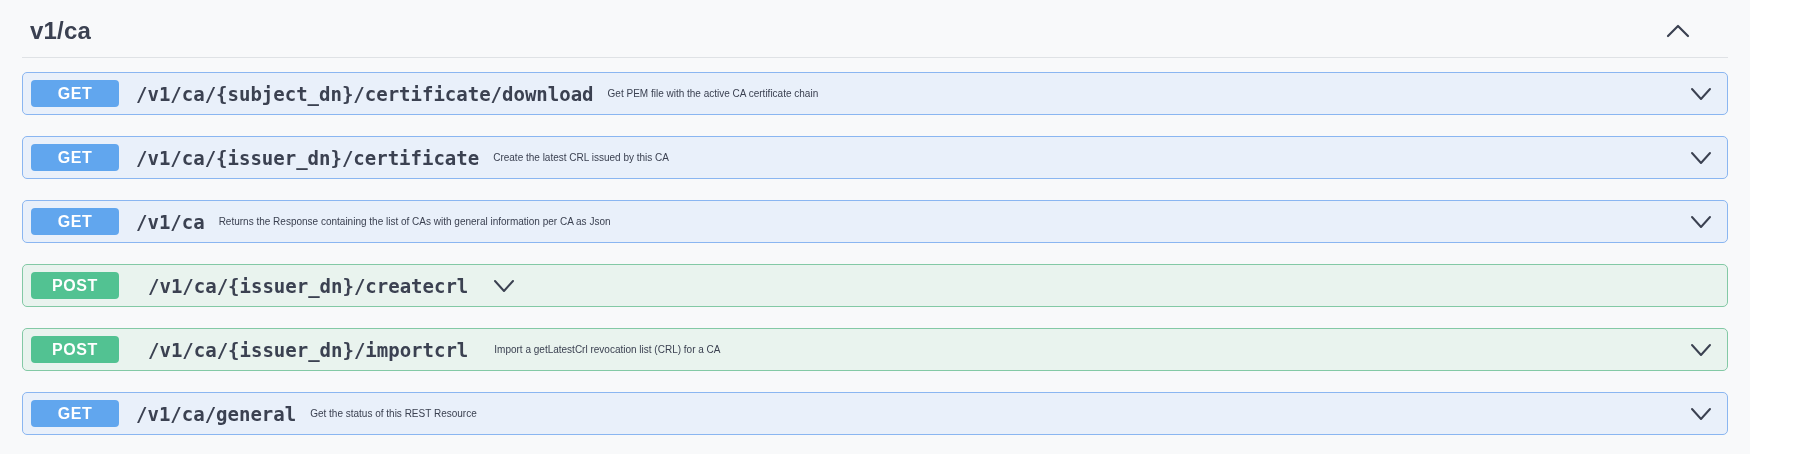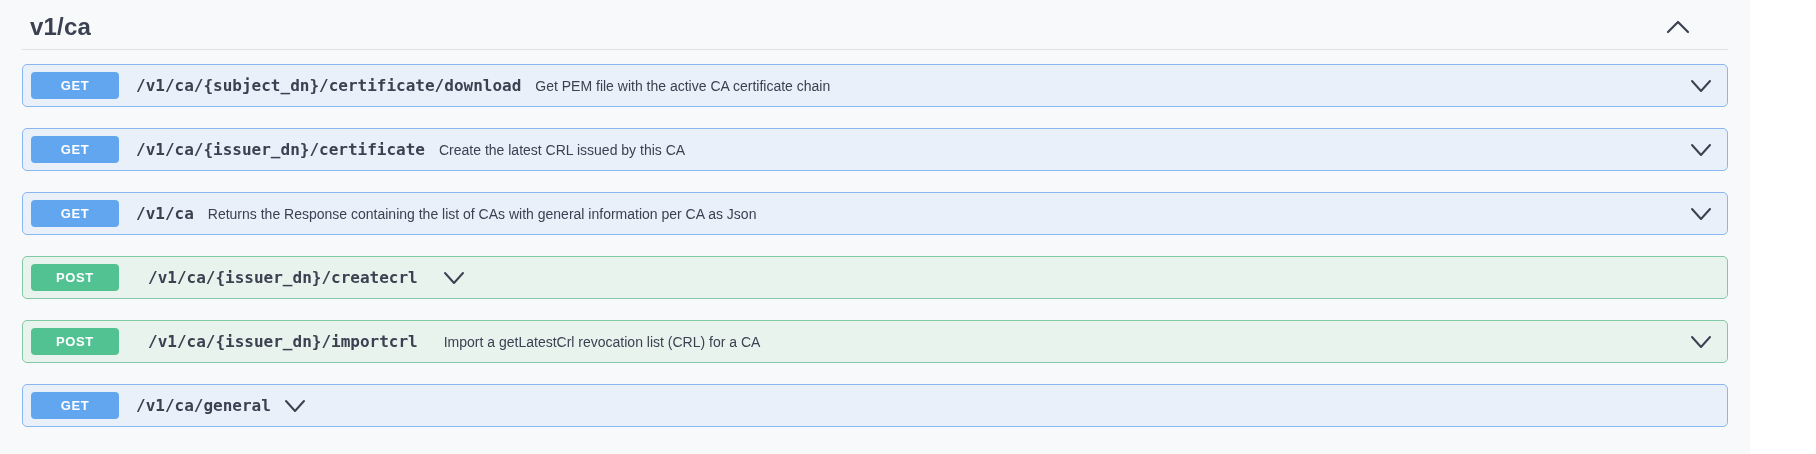--- a/index.html
+++ b/index.html
@@ -24,21 +24,21 @@
   .section {
     width: 1750px;
     height: 454px;
     background: #f8f9fa;
     padding: 0 22px;
   }
   .section-header {
     display: flex;
     align-items: center;
     justify-content: space-between;
-    height: 50px;
+    height: 58px;
     border-bottom: 1px solid #dfe2e5;
     cursor: pointer;
     padding: 4px 8px 0 8px;
   }
   .section-title {
     font-size: 24px;
     font-weight: bold;
     color: var(--text);
     letter-spacing: 0.2px;
   }
@@ -70,38 +70,38 @@
   .method-post { background: var(--post-bg); border-color: var(--post-border); gap: 12px; }
   .badge {
     flex: 0 0 auto;
     width: 88px;
     height: 27px;
     border-radius: 4px;
     display: flex;
     align-items: center;
     justify-content: center;
     color: #ffffff;
-    font-size: 13px;
+    font-size: 16px;
     font-weight: bold;
     letter-spacing: 0.6px;
     font-family: "Liberation Sans", sans-serif;
   }
   .method-get  .badge { background: var(--get-badge); }
   .method-post .badge { background: var(--post-badge); }
   .path {
     margin-left: 17px;
     font-family: "DejaVu Sans Mono", "Liberation Mono", monospace;
     font-weight: bold;
-    font-size: 16px;
+    font-size: 19px;
     color: var(--text);
     white-space: nowrap;
   }
   .desc {
     margin-left: 14px;
-    font-size: 14px;
+    font-size: 10px;
     color: var(--text);
     white-space: nowrap;
     overflow: hidden;
     text-overflow: ellipsis;
     flex: 1 1 auto;
   }
   .opblock .chev {
     flex: 0 0 auto;
     margin-left: 10px;
   }
@@ -171,20 +171,21 @@
     <span class="chev">
       <svg width="24" height="16" viewBox="0 0 24 16">
         <path d="M3 3 L12 13 L21 3" fill="none" stroke="#3b4151" stroke-width="2" stroke-linecap="round" stroke-linejoin="round"></path>
       </svg>
     </span>
   </div>
 
   <div class="opblock method-get">
     <span class="badge">GET</span>
     <span class="path">/v1/ca/general</span>
+    <span class="desc">Get the status of this REST Resource</span>
     <span class="chev">
       <svg width="24" height="16" viewBox="0 0 24 16">
         <path d="M3 3 L12 13 L21 3" fill="none" stroke="#3b4151" stroke-width="2" stroke-linecap="round" stroke-linejoin="round"></path>
       </svg>
     </span>
   </div>
 </div>
 
 </div>
 

